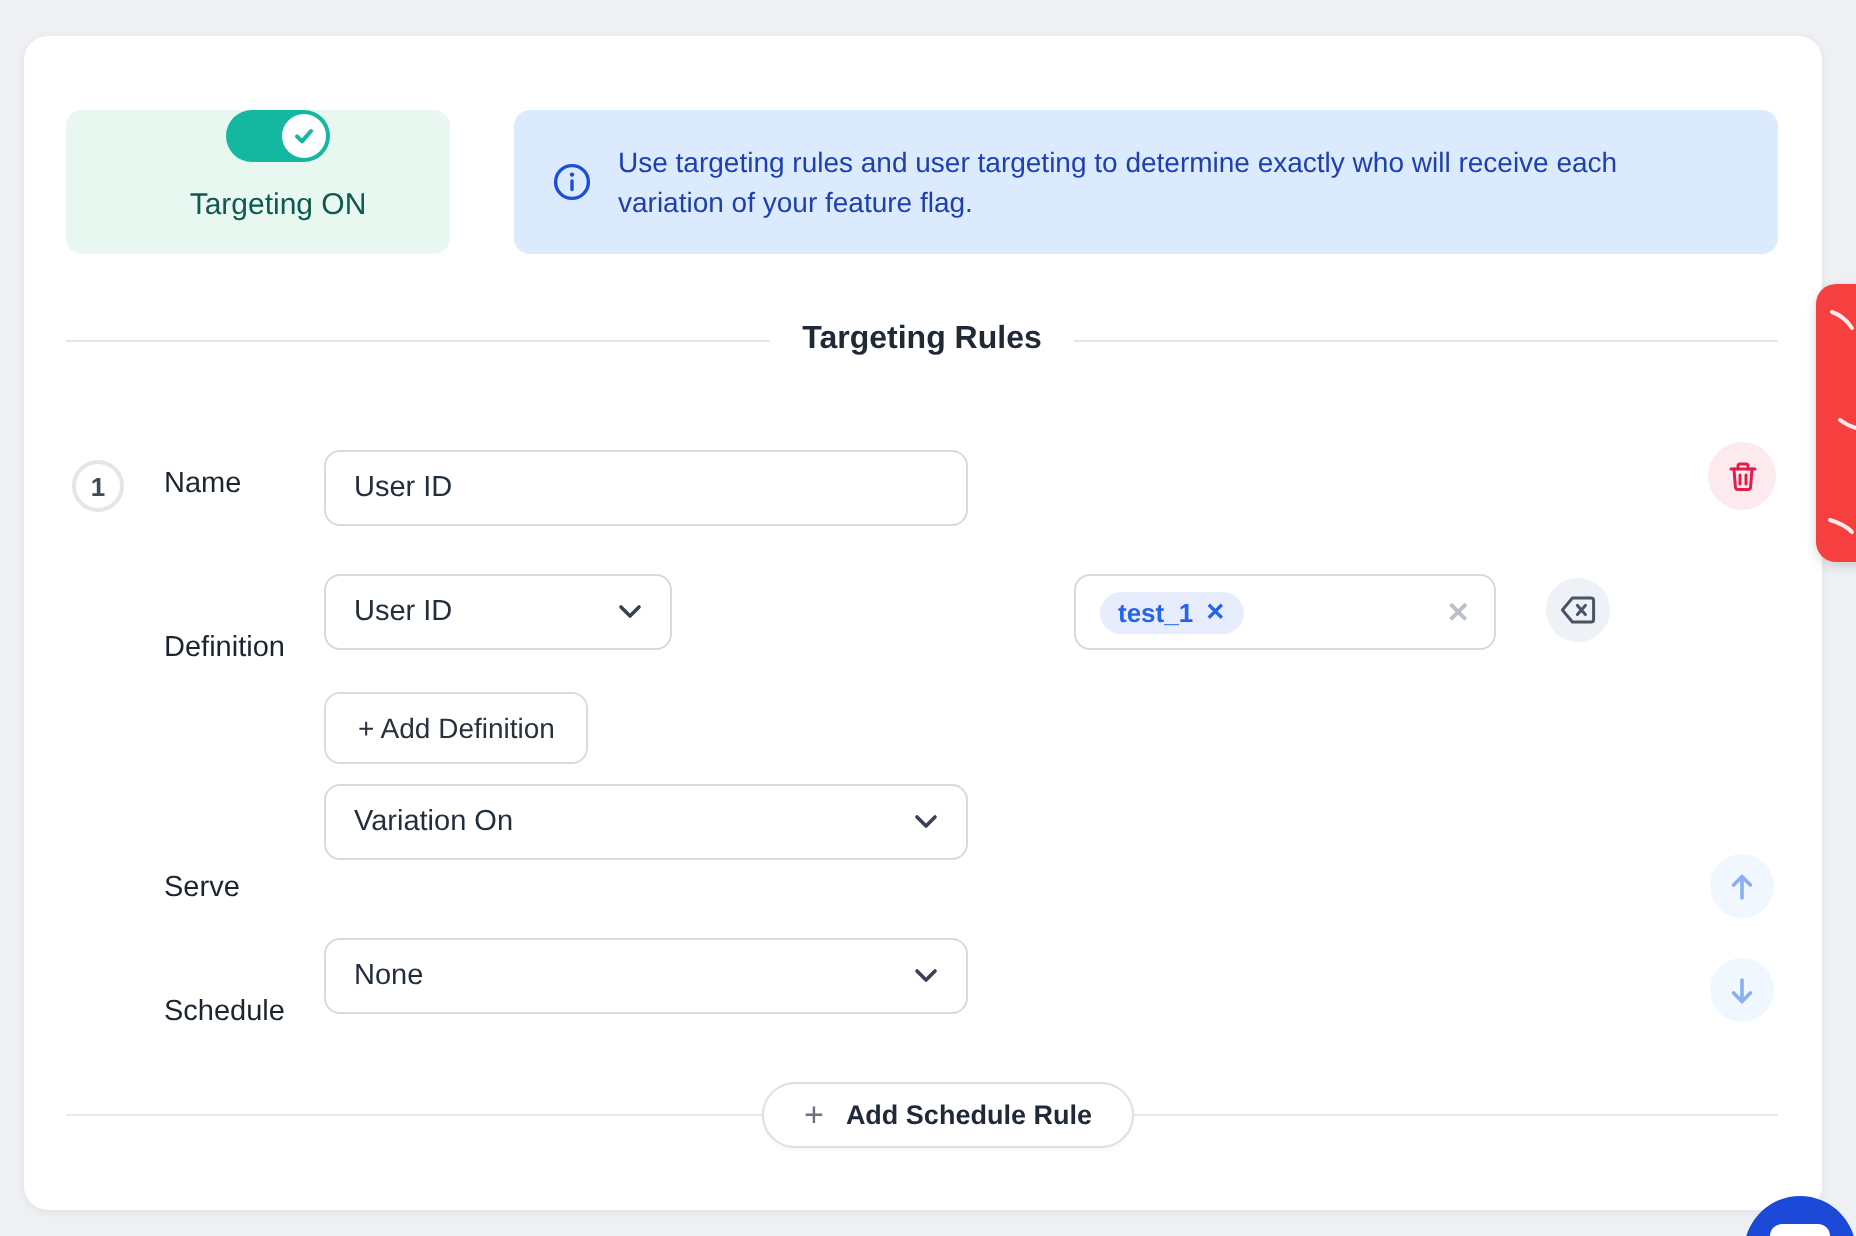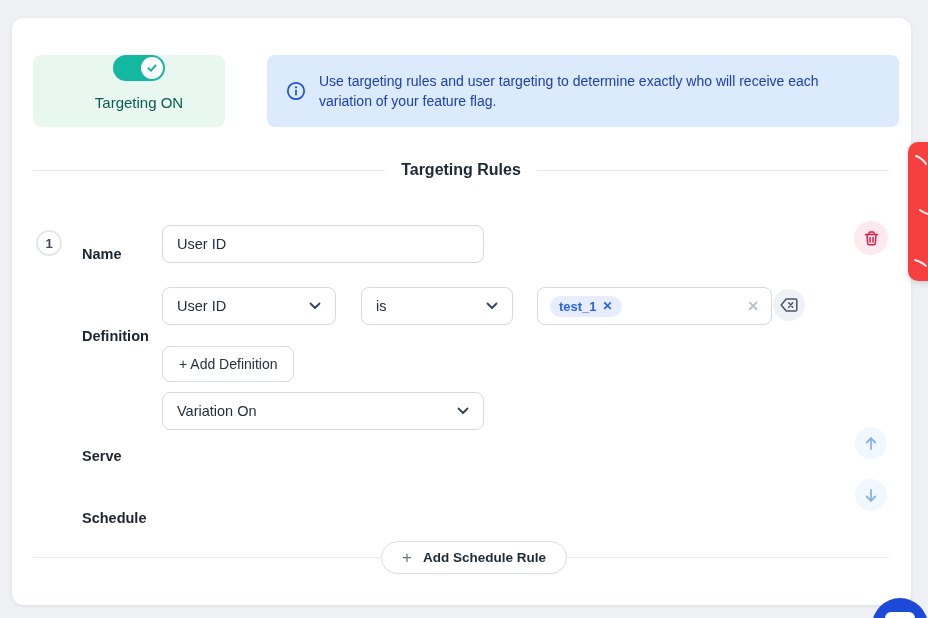--- a/index.html
+++ b/index.html
@@ -29,21 +29,21 @@
     background: #14b8a0; cursor: pointer; flex: 0 0 auto;
   }
   .switch .knob {
     position: absolute; right: 2px; top: 2px; width: 22px; height: 22px;
     border-radius: 50%; background: #ffffff;
     display: flex; align-items: center; justify-content: center;
   }
   .toggle-label { font-size: 15px; font-weight: 500; color: #0d5a50; }
 
   .info-banner {
-    position: absolute; left: 255px; top: 37px;
+    position: absolute; left: 245px; top: 37px;
     width: 632px; height: 72px; border-radius: 8px;
     background: #dbeafd;
     display: flex; align-items: center; gap: 13px;
     padding: 0 40px 0 19px;
   }
   .info-banner .txt {
     font-size: 14px; line-height: 20px; font-weight: 500; color: #1e40af;
   }
   .info-icon { flex: 0 0 auto; display: flex; }
 
@@ -56,34 +56,34 @@
   .section-head .title { font-size: 16px; font-weight: 600; color: #202a37; white-space: nowrap; }
 
   
   .num-badge {
     position: absolute; left: 24px; top: 212px; width: 26px; height: 26px;
     border: 2px solid #e3e6ea; border-radius: 50%;
     display: flex; align-items: center; justify-content: center;
     font-size: 13px; font-weight: 700; color: #3f4a5a; background: #fff;
   }
   .row-label {
-    position: absolute; left: 70px; font-size: 14.5px; font-weight: 700; color: #1b2430; margin-top: 12px;
+    position: absolute; left: 70px; font-size: 14.5px; font-weight: 400; color: #1b2430;
   }
   .field {
     position: absolute; height: 38px; border: 1px solid #d5d9e0; border-radius: 8px;
     background: #fff; display: flex; align-items: center;
     font-size: 14.5px; color: #232e3d; padding: 0 14px; text-align: right;
   }
   .field.select { justify-content: space-between; cursor: pointer; }
   .chev { display: flex; flex: 0 0 auto; margin-left: 8px; }
 
   .name-input { left: 150px; top: 207px; width: 322px; }
   .dd-attribute { left: 150px; top: 269px; width: 174px; }
   .dd-operator  { left: 349px; top: 269px; width: 152px; }
-  .tag-input    { left: 525px; top: 269px; width: 235px; justify-content: space-between; padding: 0 12px; }
+  .tag-input    { left: 525px; top: 269px; width: 211px; justify-content: space-between; padding: 0 12px; }
   .chip {
     display: inline-flex; align-items: center; gap: 6px;
     background: #e7edfc; color: #2563eb; font-size: 13px; font-weight: 600;
     border-radius: 11px; padding: 4px 9px; line-height: 1;
   }
   .chip .chip-x { cursor: pointer; font-size: 12px; font-weight: 700; }
   .clear-x { color: #b9c0ca; font-size: 14px; font-weight: 700; cursor: pointer; }
 
   .circle-btn {
     position: absolute; width: 34px; height: 34px; border-radius: 50%;
@@ -185,28 +185,20 @@
 
   <div class="field select dd-attribute">
     <span>User ID</span>
     <span class="chev">
       <svg width="12" height="8" viewBox="0 0 12 8">
           <path d="M1.5 1.5 L6 6 L10.5 1.5" fill="none" stroke="#374151" stroke-width="1.8" stroke-linecap="round" stroke-linejoin="round"></path>
         </svg>
     </span>
   </div>
 
-  <div class="field select dd-operator">
-    <span>is</span>
-    <span class="chev">
-      <svg width="12" height="8" viewBox="0 0 12 8">
-          <path d="M1.5 1.5 L6 6 L10.5 1.5" fill="none" stroke="#374151" stroke-width="1.8" stroke-linecap="round" stroke-linejoin="round"></path>
-        </svg>
-    </span>
-  </div>
 
   <div class="field tag-input">
     <span class="chip">
       <span>test_1</span>
       <span class="chip-x">✕</span>
     </span>
     <span class="clear-x">✕</span>
   </div>
 
   <button class="circle-btn backspace-btn">
@@ -224,20 +216,28 @@
   <div class="field select dd-serve">
     <span>Variation On</span>
     <span class="chev">
       <svg width="12" height="8" viewBox="0 0 12 8">
           <path d="M1.5 1.5 L6 6 L10.5 1.5" fill="none" stroke="#374151" stroke-width="1.8" stroke-linecap="round" stroke-linejoin="round"></path>
         </svg>
     </span>
   </div>
 
   <span class="row-label" style="top:480px;">Schedule</span>
+  <div class="field select dd-schedule">
+    <span>None</span>
+    <span class="chev">
+      <svg width="12" height="8" viewBox="0 0 12 8">
+          <path d="M1.5 1.5 L6 6 L10.5 1.5" fill="none" stroke="#374151" stroke-width="1.8" stroke-linecap="round" stroke-linejoin="round"></path>
+        </svg>
+    </span>
+  </div>
 
   <button class="circle-btn move-up-btn">
     <svg width="14" height="15" viewBox="0 0 14 15">
         <g fill="none" stroke="#8aaff0" stroke-width="1.8" stroke-linecap="round" stroke-linejoin="round">
           <path d="M7 13 V2.5"></path>
           <path d="M2.8 6.5 L7 2.2 L11.2 6.5"></path>
         </g>
       </svg>
   </button>
   <button class="circle-btn move-down-btn">

